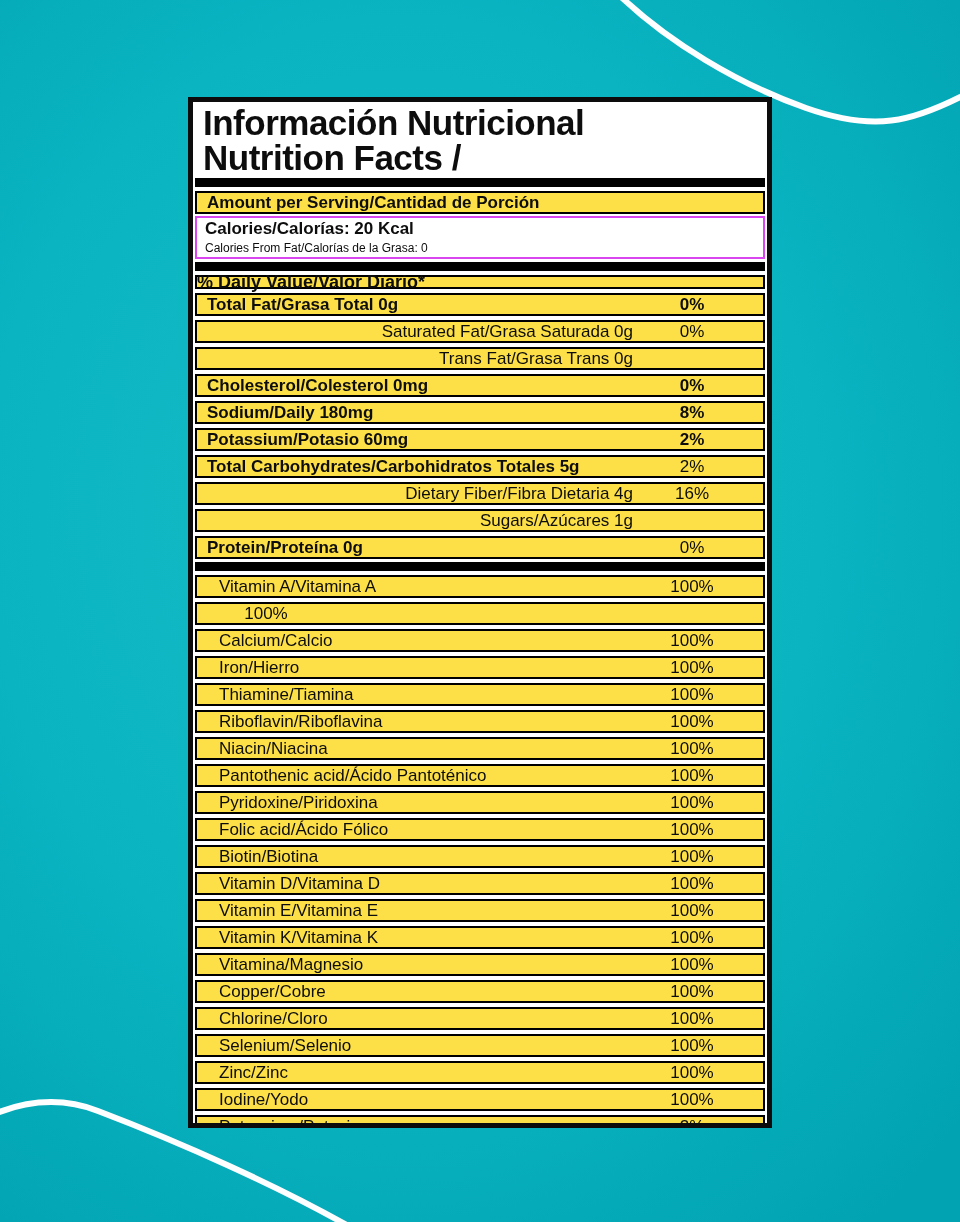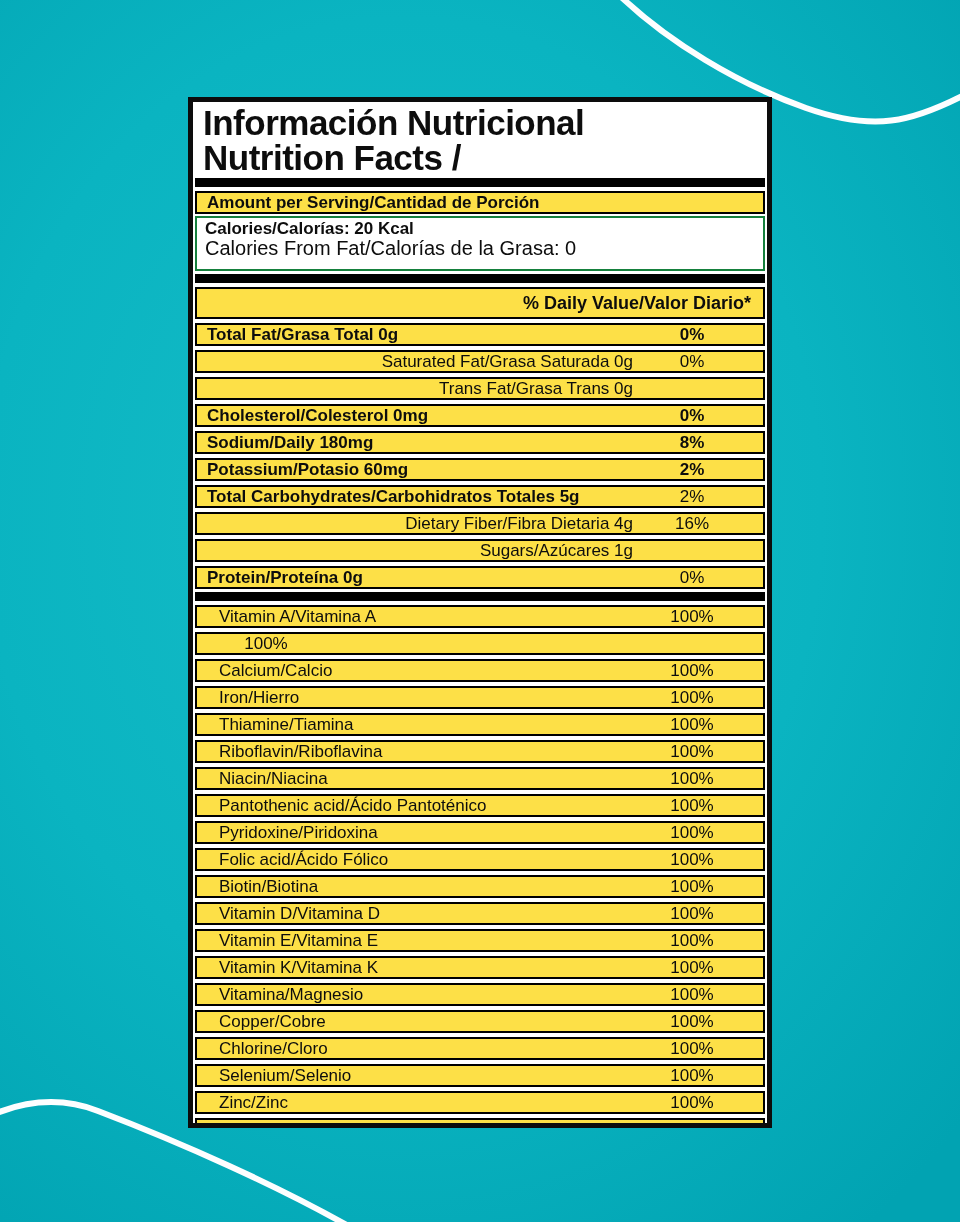--- a/index.html
+++ b/index.html
@@ -28,25 +28,25 @@
     border:2px solid #000;margin-top:4px;
     font-size:17px;padding-left:10px;background:#fde047;
     white-space:nowrap;
   }
   .row .lbl{flex:1;overflow:hidden;}
   .row .val{width:118px;text-align:center;margin-right:12px;flex:0 0 auto;}
   .b{font-weight:bold;}
   .row.ind1 .lbl{padding-left:24px;text-align:right;}
   .row.vit .lbl{padding-left:12px;}
 
-  .cal{border:2px solid #15803d;margin-top:2px;padding:1px 8px 12px;box-sizing:border-box;}
+  .cal{border:2px solid #d946ef;margin-top:2px;padding:1px 8px 0;box-sizing:border-box;}
   .cal .l1{font-size:17px;line-height:20px;font-weight:bold;}
-  .cal .l2{font-size:20px;line-height:18px;}
-
-  .row.dv{justify-content:flex-end;padding-right:12px;padding-left:0;font-weight:bold;font-size:18px;height:32px;}
+  .cal .l2{font-size:12px;line-height:18px;}
+
+  .row.dv{padding-right:12px;padding-left:0;font-weight:bold;font-size:18px;height:14px;}
 </style>
 </head>
 <body>
 
 <svg class="curves" viewBox="0 0 960 1222" xmlns="http://www.w3.org/2000/svg">
   <path d="M618,-6 C668,42 738,84 806,108 S912,122 966,94" fill="none" stroke="#fdfeff" stroke-width="6" stroke-linecap="round"></path>
   <path d="M-6,1114 C26,1101 62,1097 98,1111 C182,1143 278,1186 352,1228" fill="none" stroke="#fdfeff" stroke-width="6" stroke-linecap="round"></path>
 </svg>
 
 <div class="label">

